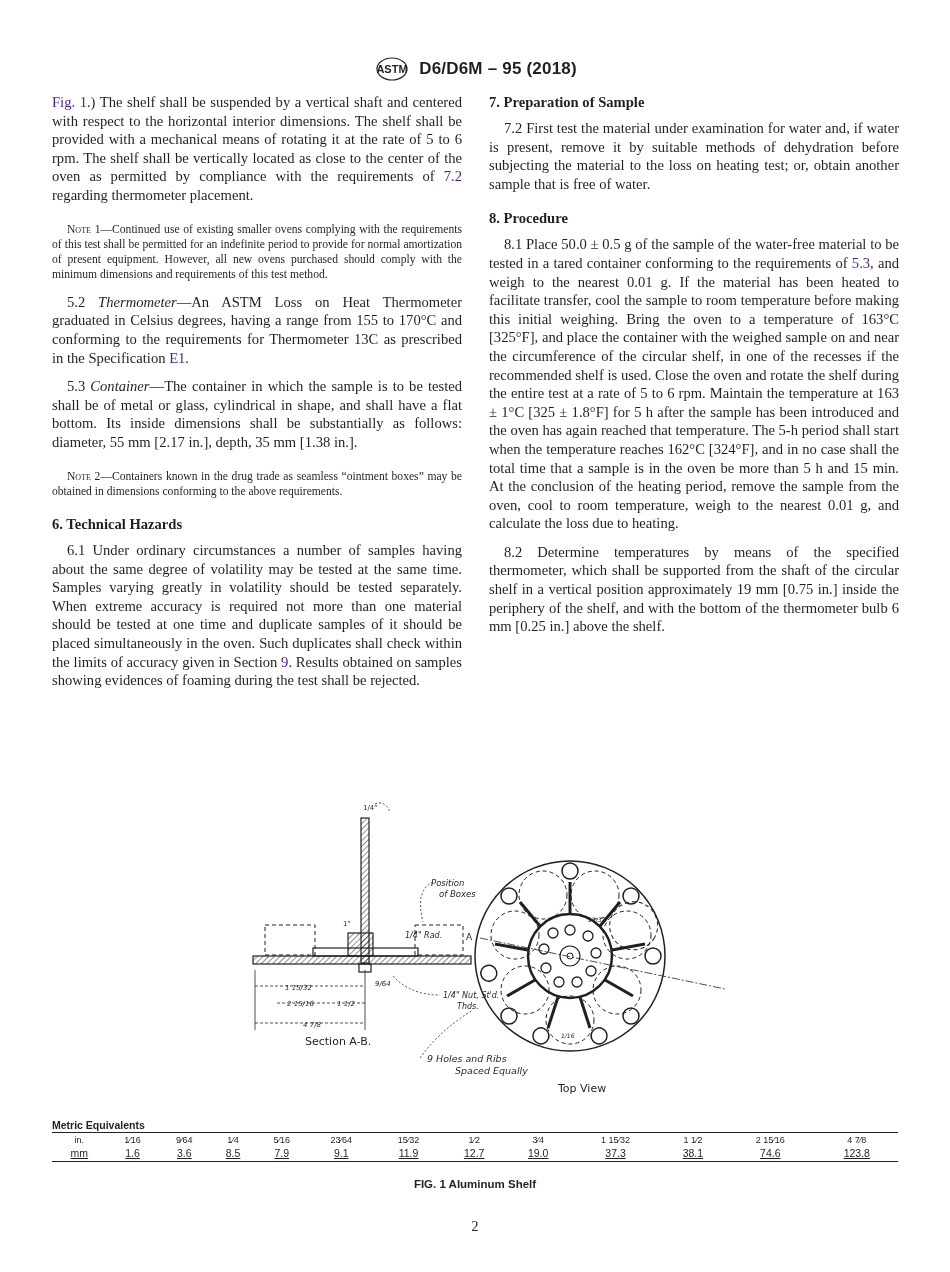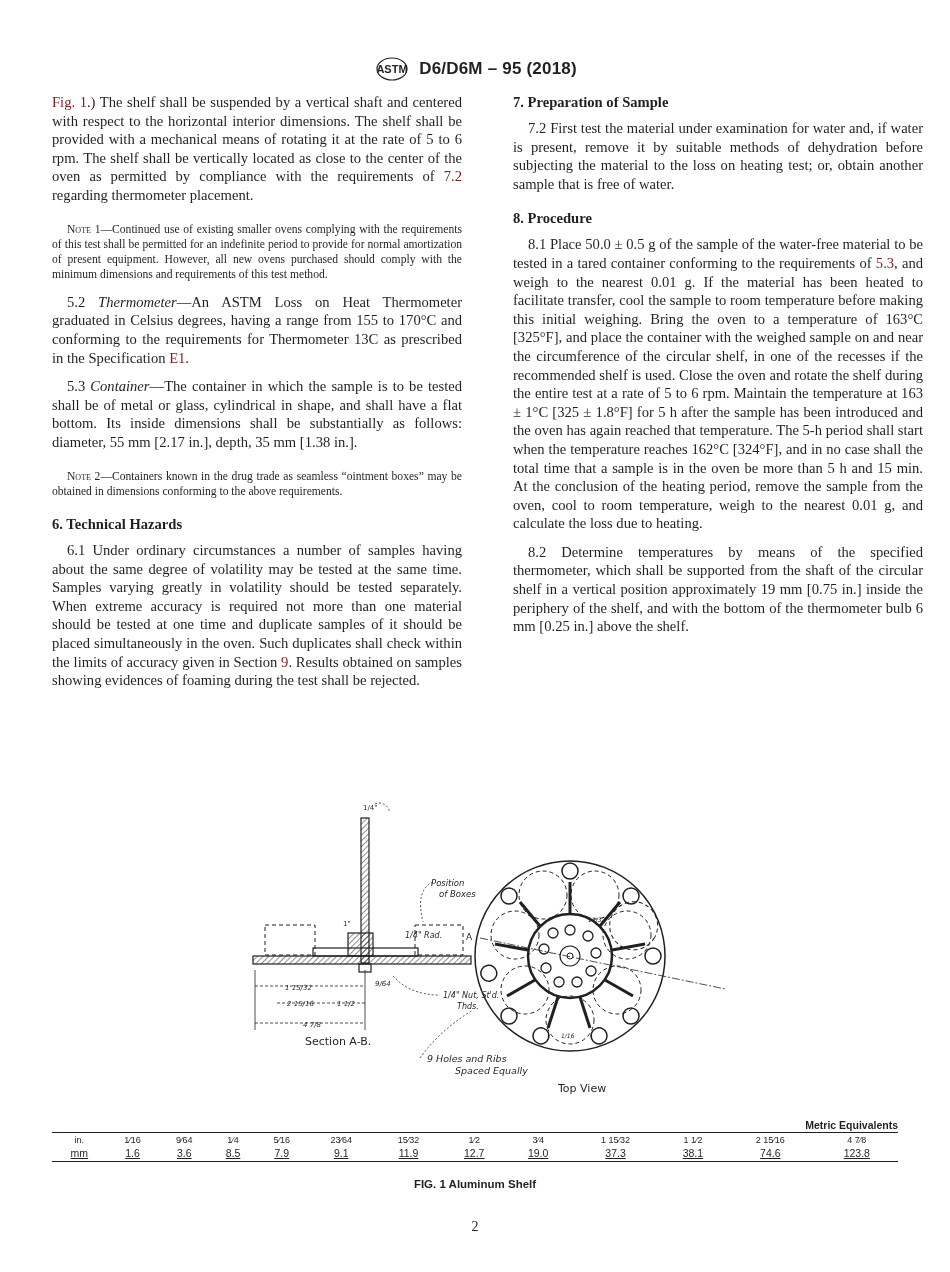--- a/index.html
+++ b/index.html
@@ -4,33 +4,33 @@
 <style>
   html, body { margin: 0; padding: 0; background: #ffffff; }
   body { width: 950px; height: 1272px; position: relative; overflow: hidden;
          font-family: "Liberation Serif", "DejaVu Serif", serif; color: #231f20; }
   .header { position: absolute; top: 56px; left: 1px; width: 950px; text-align: center; }
   .header .logo { display: inline-block; vertical-align: middle; width: 34px; height: 26px; margin-right: 6px; }
   .header .code { display: inline-block; vertical-align: middle; font-family: "Liberation Sans", "DejaVu Sans", sans-serif;
                   font-weight: bold; font-size: 17px; letter-spacing: 0.2px; }
   .col { position: absolute; top: 93px; width: 410px; font-size: 14.6px; line-height: 18.6px; }
   .col.left { left: 52px; }
-  .col.right { left: 513px; }
+  .col.right { left: 489px; }
   p { margin: 0 0 10px 0; text-align: justify; }
   p.ind { text-indent: 15px; }
-  .link { color: #7f1d1d; }
+  .link { color: #4c1d95; }
   .note { font-size: 11.6px; line-height: 15.3px; text-align: justify; text-indent: 15px; margin: 17px 0 10px 0; }
   .sc { font-variant: small-caps; }
   h2 { font-size: 14.6px; font-weight: bold; margin: 16px 0 8px 0; line-height: 18px; }
   h2.first { margin-top: 0; }
   .figure { position: absolute; left: 225px; top: 790px; width: 500px; height: 310px; }
   .figure svg { width: 500px; height: 310px; }
   .table-wrap { position: absolute; left: 52px; top: 1118px; width: 846px;
                 font-family: "Liberation Sans", "DejaVu Sans", sans-serif; }
-  .table-title { text-align: right; font-weight: bold; font-size: 10.5px; line-height: 14px; }
+  .table-title { text-align: left; font-weight: bold; font-size: 10.5px; line-height: 14px; }
   table { width: 100%; border-collapse: collapse; border-top: 1.2px solid #231f20; border-bottom: 1.5px solid #231f20; font-size: 10.5px; }
   td { text-align: center; padding: 0; line-height: 12.5px; }
   tr.r1 td { font-size: 9px; padding-top: 1px; }
   tr.r2 td { padding-bottom: 2px; text-decoration: underline; }
   .fig-caption { position: absolute; top: 1178px; left: 0; width: 950px; text-align: center;
                  font-family: "Liberation Sans", "DejaVu Sans", sans-serif; font-weight: bold; font-size: 11.5px; }
   .page-num { position: absolute; top: 1219px; left: 0; width: 950px; text-align: center; font-size: 14px; }
 </style>
 </head>
 <body>

